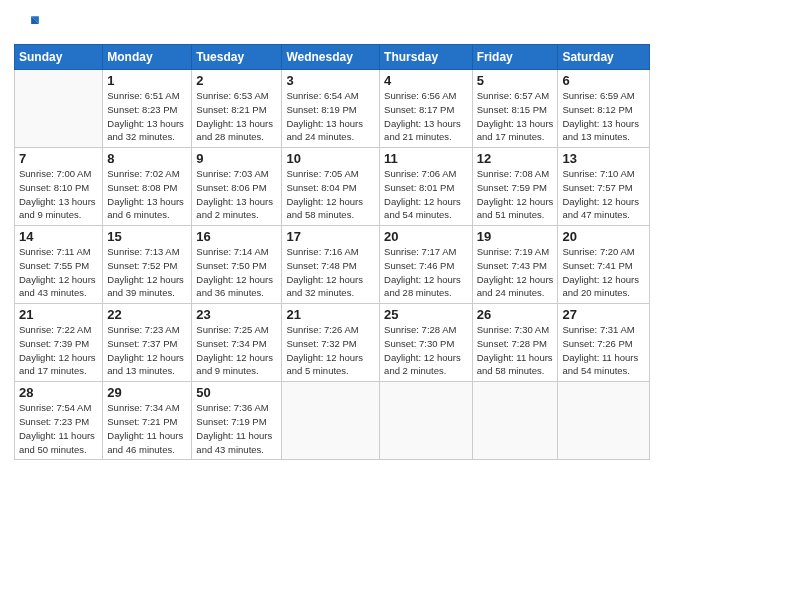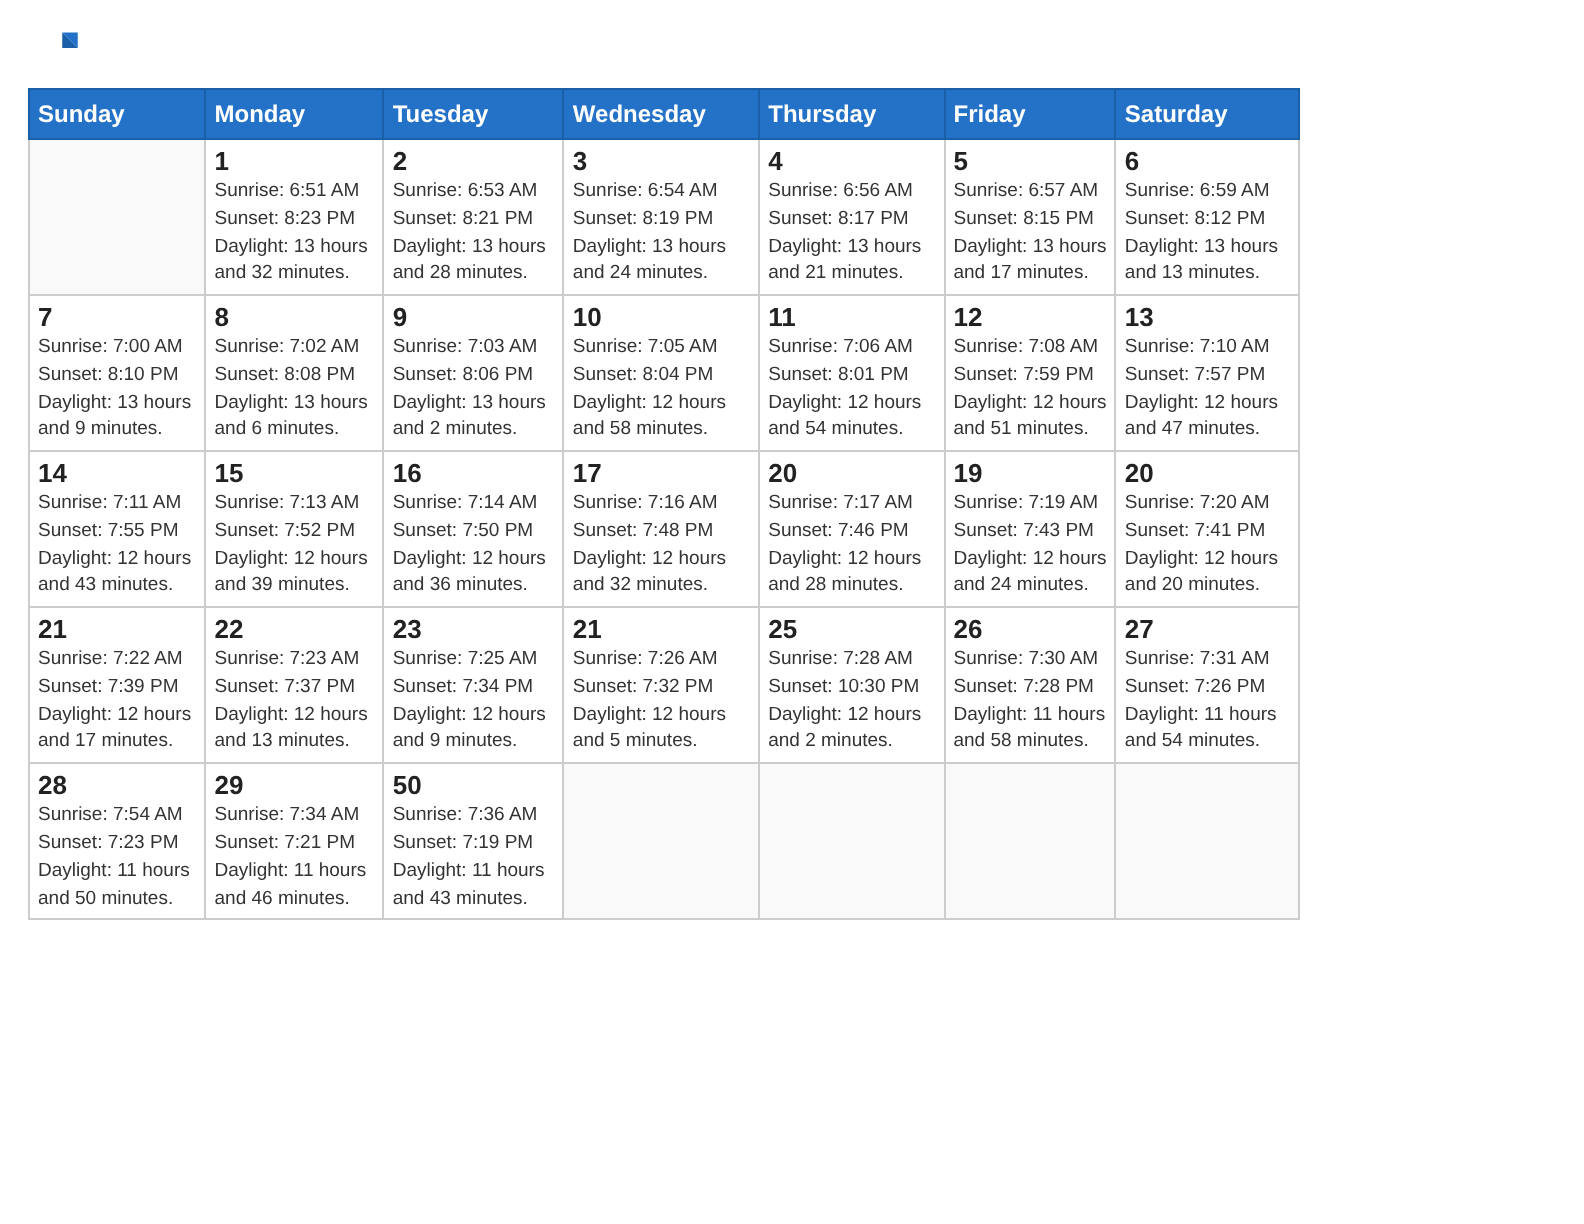--- a/index.html
+++ b/index.html
@@ -300,21 +300,21 @@
           <td>
             <span class="day-num">21</span>
             <div class="day-info">Sunrise: 7:26 AM
 Sunset: 7:32 PM
 Daylight: 12 hours
 and 5 minutes.</div>
           </td>
           <td>
             <span class="day-num">25</span>
             <div class="day-info">Sunrise: 7:28 AM
-Sunset: 10:30 PM
+Sunset: 7:30 PM
 Daylight: 12 hours
 and 2 minutes.</div>
           </td>
           <td>
             <span class="day-num">26</span>
             <div class="day-info">Sunrise: 7:30 AM
 Sunset: 7:28 PM
 Daylight: 11 hours
 and 58 minutes.</div>
           </td>

